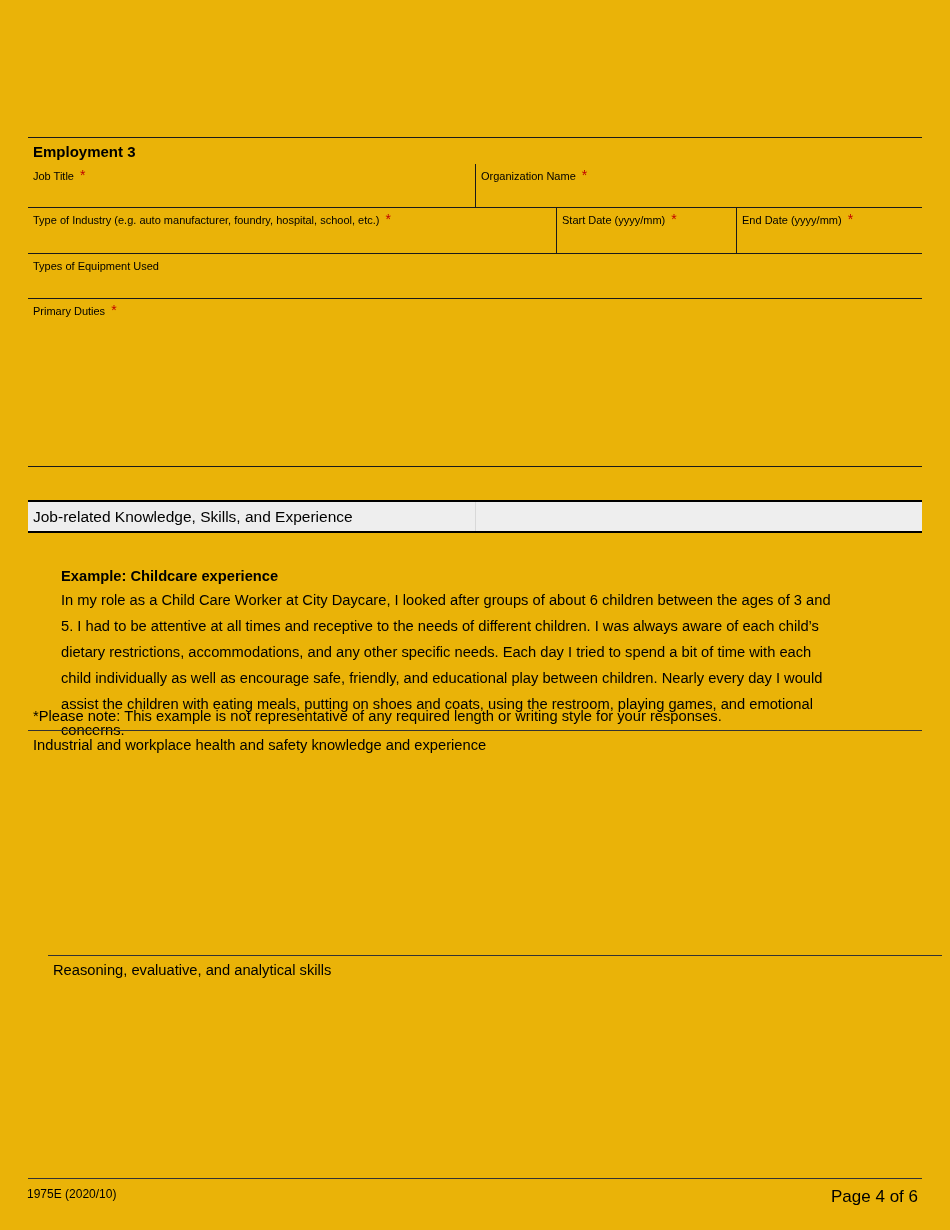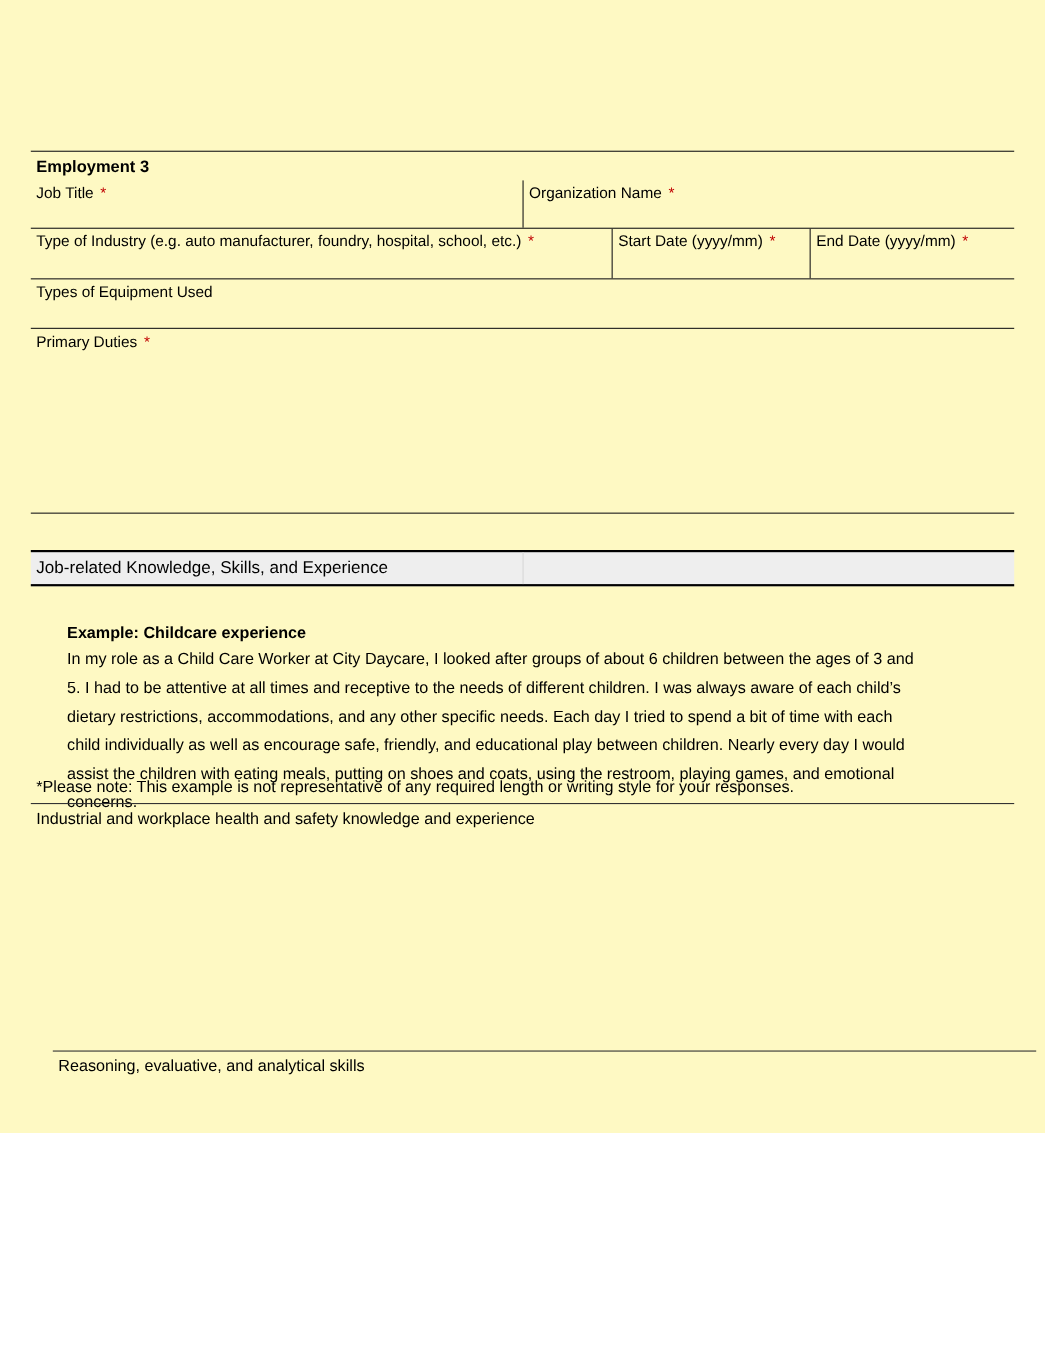--- a/index.html
+++ b/index.html
@@ -3,22 +3,22 @@
 <meta charset="utf-8">
 <style>
   html, body {
     margin: 0;
     padding: 0;
     background: #ffffff;
   }
   .page {
     position: relative;
     width: 950px;
-    height: 1030px;
-    background: #fef9c3;
+    height: 1230px;
+    background: #eab308;
     font-family: "Liberation Sans", "DejaVu Sans", sans-serif;
     color: #000000;
     overflow: hidden;
   }
   .abs { position: absolute; }
 
   
   .emp-table {
     left: 28px;
     top: 137px;
@@ -52,21 +52,21 @@
     bottom: 0;
     box-sizing: border-box;
     padding: 3px 5px;
     font-size: 14.7px;
     white-space: nowrap;
     overflow: hidden;
   }
   .half-row-cell { top: 26px; }
   .cell.bl { border-left: 1.5px solid #1a1a1a; }
 
-  .field-label { font-size: 14px; }
+  .field-label { font-size: 11px; }
   .req {
     color: #c00000;
     margin-left: 6px;
     font-size: 14px;
   }
 
   
   .section-header {
     left: 28px;
     top: 500px;

